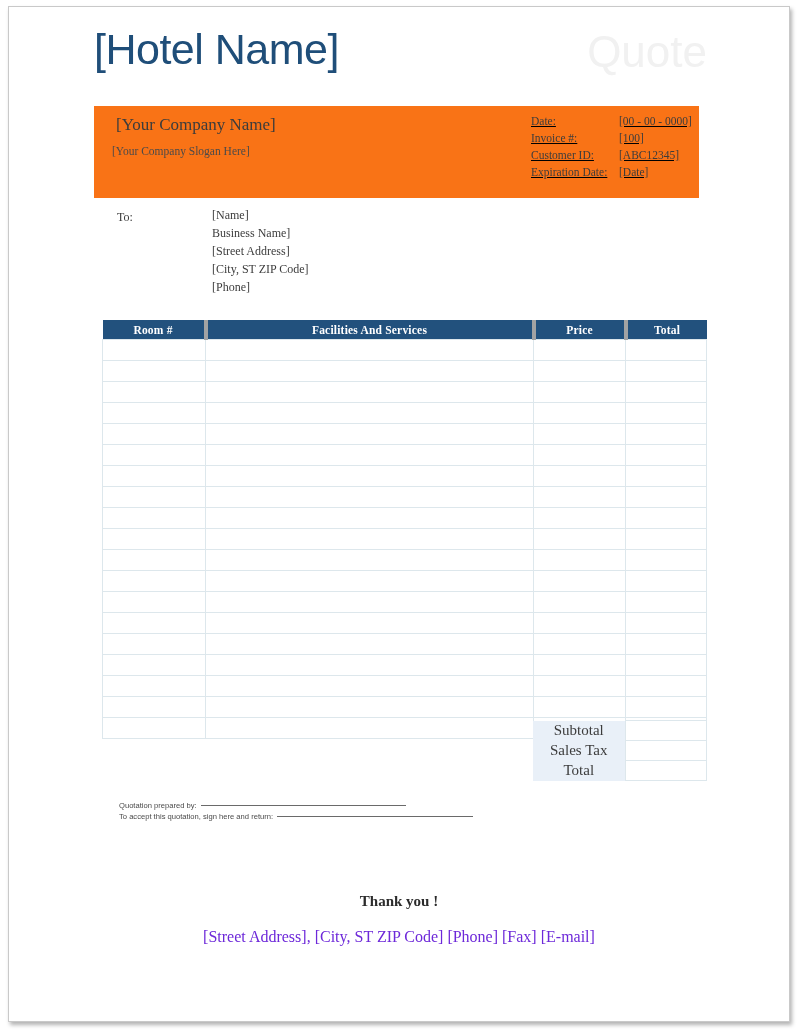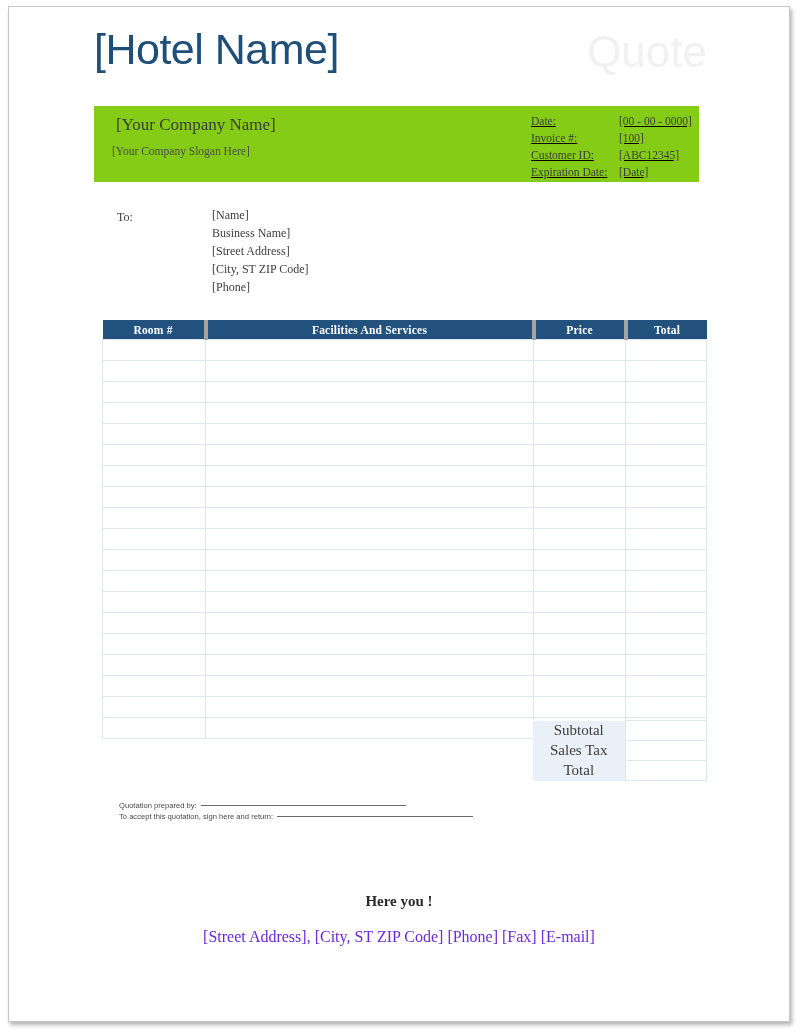--- a/index.html
+++ b/index.html
@@ -56,22 +56,22 @@
     letter-spacing: 0px;
     white-space: nowrap;
   }
 
   
   .company-band {
     position: absolute;
     left: 85px;
     top: 99px;
     width: 605px;
-    height: 76px;
-    background: #84cc16;
+    height: 92px;
+    background: #f97316;
   }
   .company-name {
     position: absolute;
     left: 22px;
     top: 9px;
     font-size: 17px;
     color: #3c3c3c;
     white-space: nowrap;
   }
   .company-slogan {
@@ -437,16 +437,16 @@
 
   <div class="fineprint">
     <div class="fp-line">
       <span>Quotation prepared by:</span><span class="fp-rule"></span>
     </div>
     <div class="fp-line">
       <span>To accept this quotation, sign here and return:</span><span class="fp-rule-2"></span>
     </div>
   </div>
 
-  <div class="thank-you">Here you !</div>
+  <div class="thank-you">Thank you !</div>
   <div class="footer-contact">[Street Address], [City, ST  ZIP Code]  [Phone]  [Fax]  [E-mail]</div>
 
 </div>
 
 </body></html>

